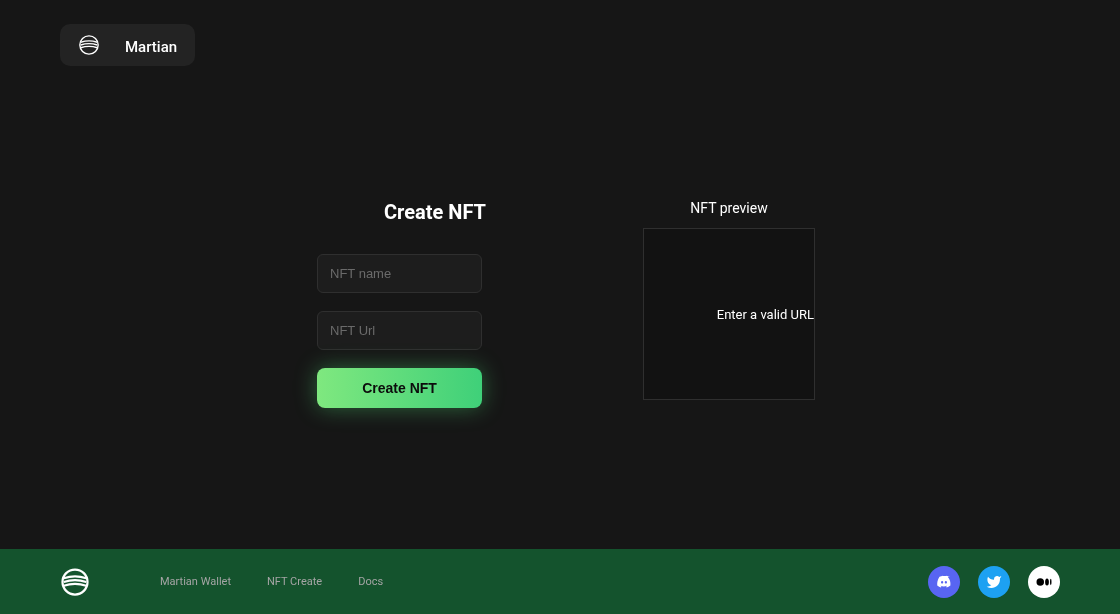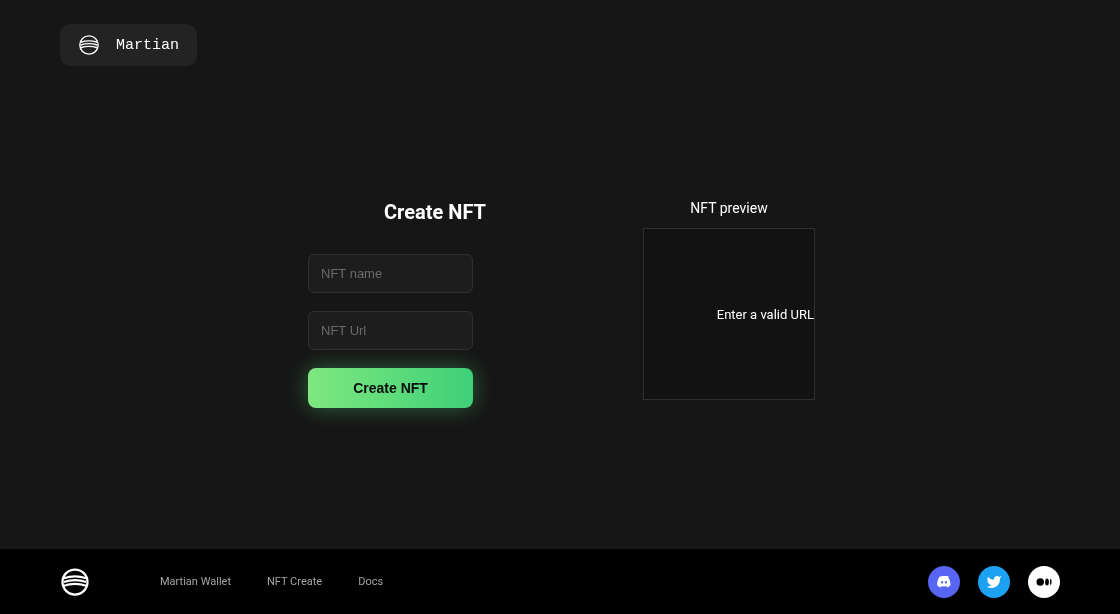--- a/index.html
+++ b/index.html
@@ -16,27 +16,26 @@
       position: relative;
     }
     .header {
       display: flex;
       align-items: center;
       justify-content: space-between;
       padding: 24px 60px;
     }
     .brand {
       display: flex;
-      align-items: center;
-      gap: 16px;
+      align-items: flex-end;
+      gap: 25px;
       background: #232323;
       border-radius: 10px;
       padding: 10px 18px;
       cursor: pointer;
-      font-family: Liberation Mono, monospace;
     }
     .brand-icon {
       width: 22px;
       height: 22px;
     }
     .brand-text {
       color: #fff;
       font-size: 15px;
       font-weight: 500;
     }
@@ -102,21 +101,21 @@
       border-radius: 8px;
       padding: 12px;
       color: #0c0c0c;
       font-size: 14px;
       font-weight: 700;
       cursor: pointer;
       box-shadow: 0 0 22px rgba(80, 220, 120, 0.4);
     }
     .form-col .field, .form-col .create-btn {
       align-self: flex-start;
-      margin-left: 3px;
+      margin-left: 12px;
     }
     .form-col {
       align-items: flex-start;
     }
     .form-col .form-title {
       align-self: center;
     }
     .field, .create-btn { width: 165px; }
     .preview-col {
       display: flex;
@@ -138,21 +137,21 @@
       justify-content: flex-end;
       color: #fff;
       font-size: 13px;
     }
     .footer {
       position: absolute;
       bottom: 0;
       left: 0;
       right: 0;
       height: 65px;
-      background: #000000;
+      background: #14532d;
       display: flex;
       align-items: center;
       justify-content: space-between;
       padding: 0 60px;
     }
     .footer-left {
       display: flex;
       align-items: center;
       gap: 40px;
     }

